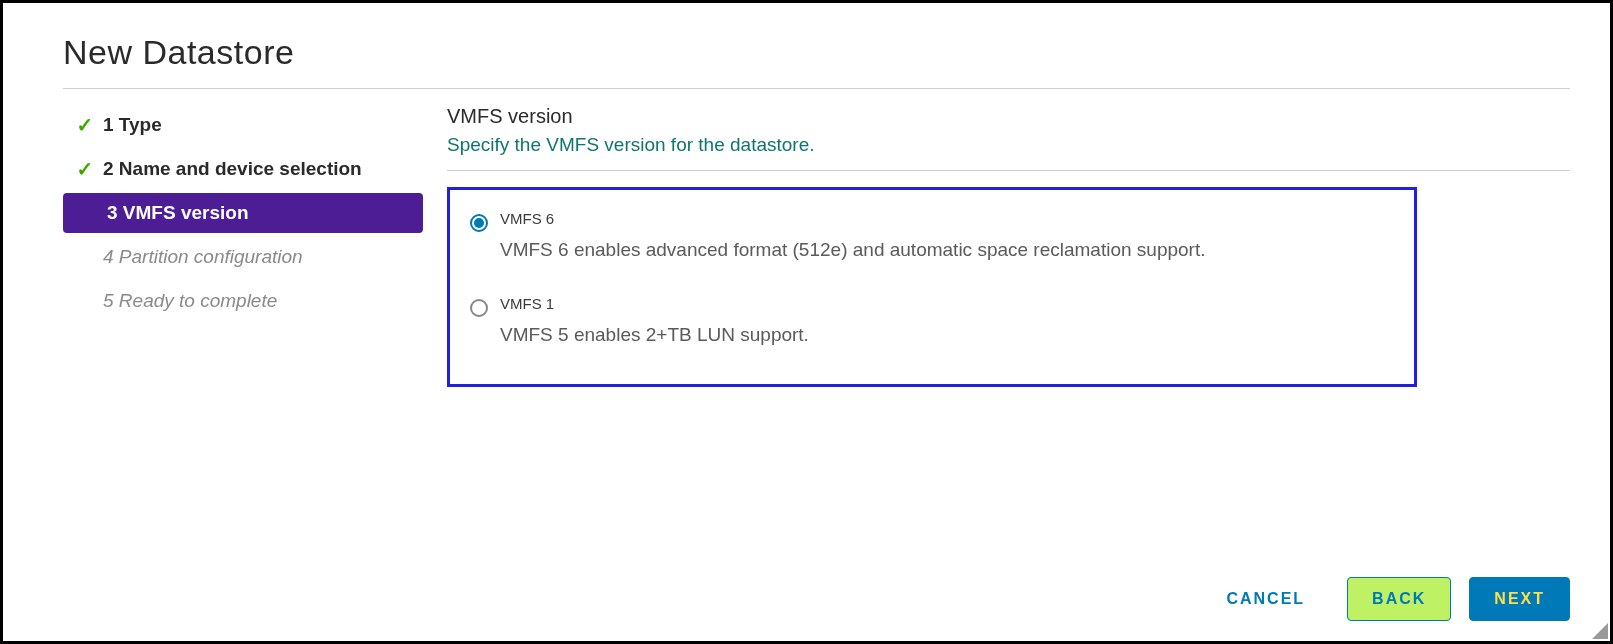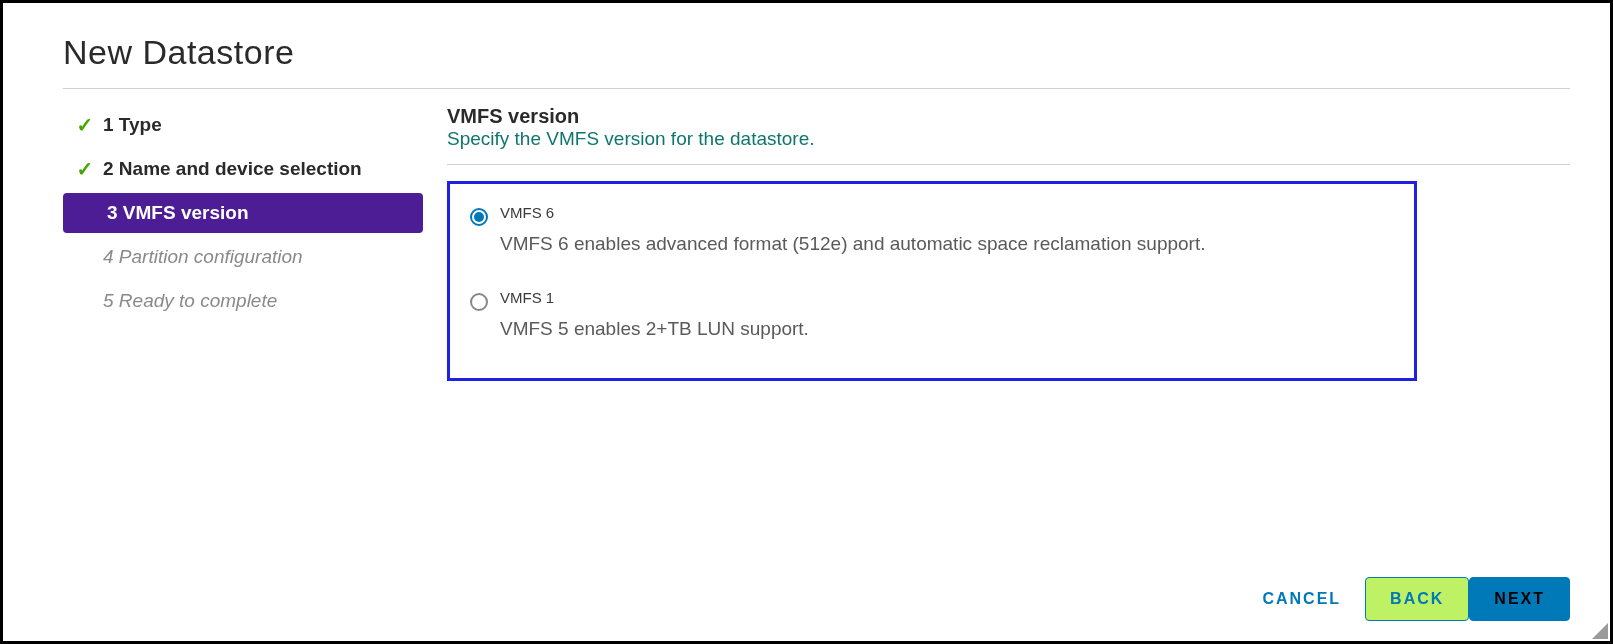--- a/index.html
+++ b/index.html
@@ -77,22 +77,23 @@
       font-weight: 400;
       font-style: italic;
     }
     .content {
       flex: 1;
       display: flex;
       flex-direction: column;
     }
     .section-title {
       font-size: 20px;
-      font-weight: 700;
+      font-weight: 400;
       color: #2a2a2a;
+      margin-bottom: 6px;
     }
     .section-desc {
       font-size: 19px;
       color: #0f766e;
       border-bottom: 1px solid #d0d0d0;
       padding-bottom: 14px;
       margin-bottom: 16px;
     }
     .option-box {
       border: 3px solid #2020e0;
@@ -137,20 +138,21 @@
     }
     .option-desc {
       font-size: 19px;
       color: #5a5a5a;
       margin-bottom: 24px;
     }
     .footer {
       display: flex;
       justify-content: flex-end;
       align-items: center;
+      gap: 18px;
       padding-top: 20px;
     }
     .btn {
       font-size: 16px;
       font-weight: 600;
       letter-spacing: 2px;
       padding: 12px 24px;
       border-radius: 4px;
       cursor: pointer;
       text-transform: uppercase;
@@ -159,21 +161,21 @@
       color: #0079b8;
       background: transparent;
       border: none;
     }
     .btn-back {
       color: #0079b8;
       background: #bef264;
       border: 1px solid #0079b8;
     }
     .btn-next {
-      color: #000000;
+      color: #fde047;
       background: #0079b8;
       border: 1px solid #0079b8;
     }
     .resize-handle {
       position: absolute;
       right: 2px;
       bottom: 2px;
       width: 0;
       height: 0;
       border-left: 16px solid transparent;

